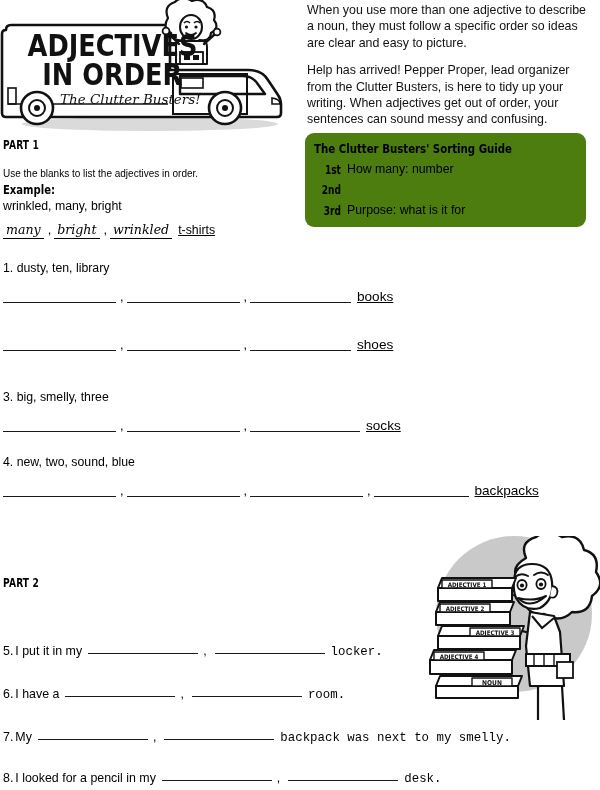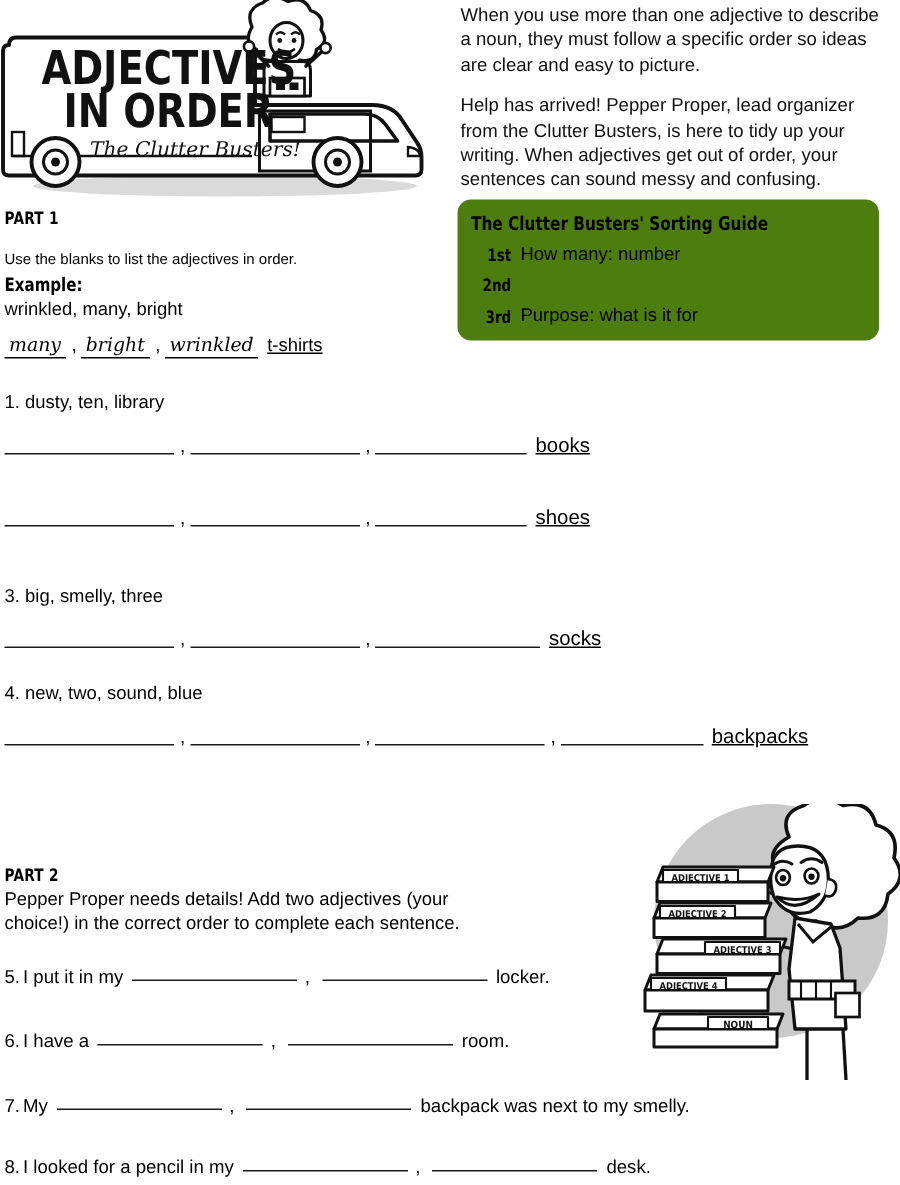--- a/index.html
+++ b/index.html
@@ -184,21 +184,21 @@
     display: flex;
     align-items: baseline;
   }
   .q-inline .blank {
     margin: 0 0 0 4px;
     position: relative;
     top: -1px;
   }
   .q-inline .lead { padding-right: 2px; }
   .q-inline .mid { padding: 0 4px 0 5px; }
-  .q-inline .end { padding-left: 6px; }
+  .q-inline .end { padding-left: 6px; font-family: Liberation Mono, monospace; }
 
   
   .part2-head {
     position: absolute;
     left: 3px;
     top: 576px;
     width: 330px;
   }
   .part2-head .sub {
     font-size: 12.3px;
@@ -359,21 +359,20 @@
         <span class="comma">,</span>
         <span class="blank" style="width:113px;"></span>
         <span class="comma">,</span>
         <span class="blank" style="width:95px;"></span>
         <span class="tail">backpacks</span>
     </div>
   </div>
 
   <div class="part2-head">
     <div class="part-label">PART 2</div>
-    <div class="sub">Pepper Proper needs details! Add two adjectives (your choice!) in the correct order to complete each sentence.</div>
   </div>
 
   <div class="q-inline" style="top:643px;">
     <span class="lead">5.</span>
     <span class="lead">I put it in my</span>
     <span class="blank" style="width:110px;"></span>
     <span class="mid">,</span>
     <span class="blank" style="width:110px;"></span>
     <span class="end">locker.</span>
   </div>

